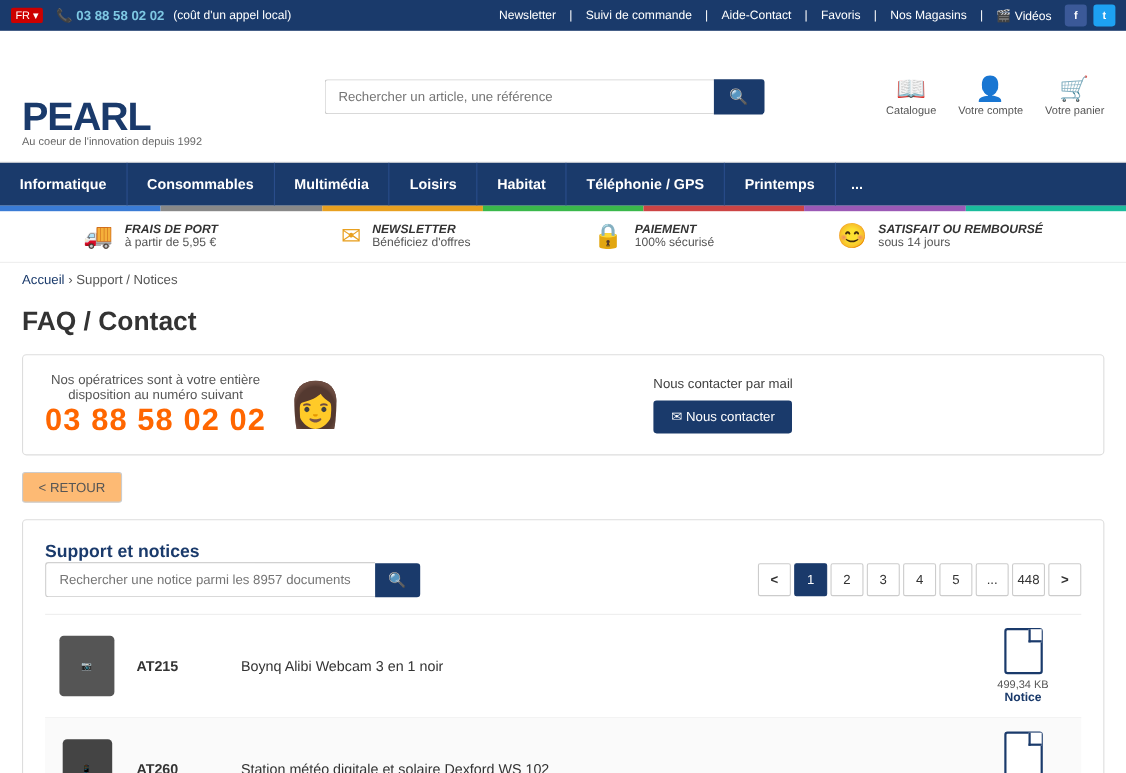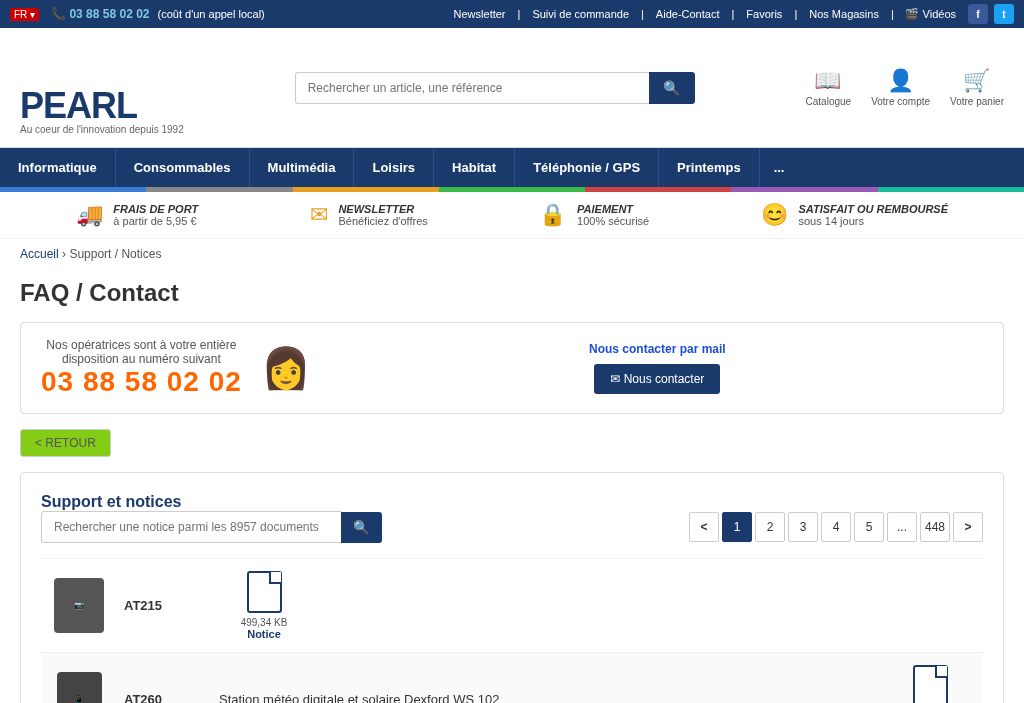--- a/index.html
+++ b/index.html
@@ -86,37 +86,37 @@
       margin-bottom: 15px;
       gap: 20px;
     }
     .contact-text { font-size: 12px; color: #555; text-align: center; flex: 1; }
     .contact-phone { font-size: 28px; font-weight: 900; color: #ff6600; letter-spacing: 1px; }
     .operator-img { font-size: 40px; }
     .hours-section { font-size: 12px; flex: 1; }
     .hours-title { font-weight: bold; color: #333; margin-bottom: 4px; }
     .hours-detail { color: #555; }
     .mail-section { flex: 1; text-align: center; }
-    .mail-title { font-weight: bold; color: #1d4ed8; margin-bottom: 8px; font-size: 12px; }
+    .mail-title { font-weight: normal; color: #404040; margin-bottom: 8px; font-size: 12px; }
     .contact-btn {
       background: #1a3a6b;
       color: #fff;
       padding: 8px 16px;
       border: none;
       border-radius: 3px;
       cursor: pointer;
       font-size: 12px;
       display: inline-flex;
       align-items: center;
       gap: 5px;
     }
 
     
     .back-btn {
-      background: #84cc16;
+      background: #fdba74;
       color: #555;
       border: 1px solid #ccc;
       padding: 6px 14px;
       border-radius: 3px;
       cursor: pointer;
       font-size: 12px;
       display: inline-flex;
       align-items: center;
       gap: 4px;
       margin-bottom: 15px;
@@ -343,20 +343,21 @@
       </div>
     </div>
 
     <div class="product-list">
 
       <div class="product-row">
         <div class="product-thumb">
           <div style="width:50px;height:55px;background:#555;border-radius:4px;display:flex;align-items:center;justify-content:center;color:#888;font-size:8px;">📷</div>
         </div>
         <div class="product-ref">AT215</div>
+        <div class="product-name">Boynq Alibi Webcam 3 en 1 noir</div>
         <div class="product-notice">
           <div class="notice-icon"></div>
           <div class="notice-size">499,34 KB</div>
           <div class="notice-label">Notice</div>
         </div>
       </div>
 
       <div class="product-row">
         <div class="product-thumb">
           <div style="width:45px;height:55px;background:#444;border-radius:4px;display:flex;align-items:center;justify-content:center;color:#888;font-size:8px;">📱</div>

